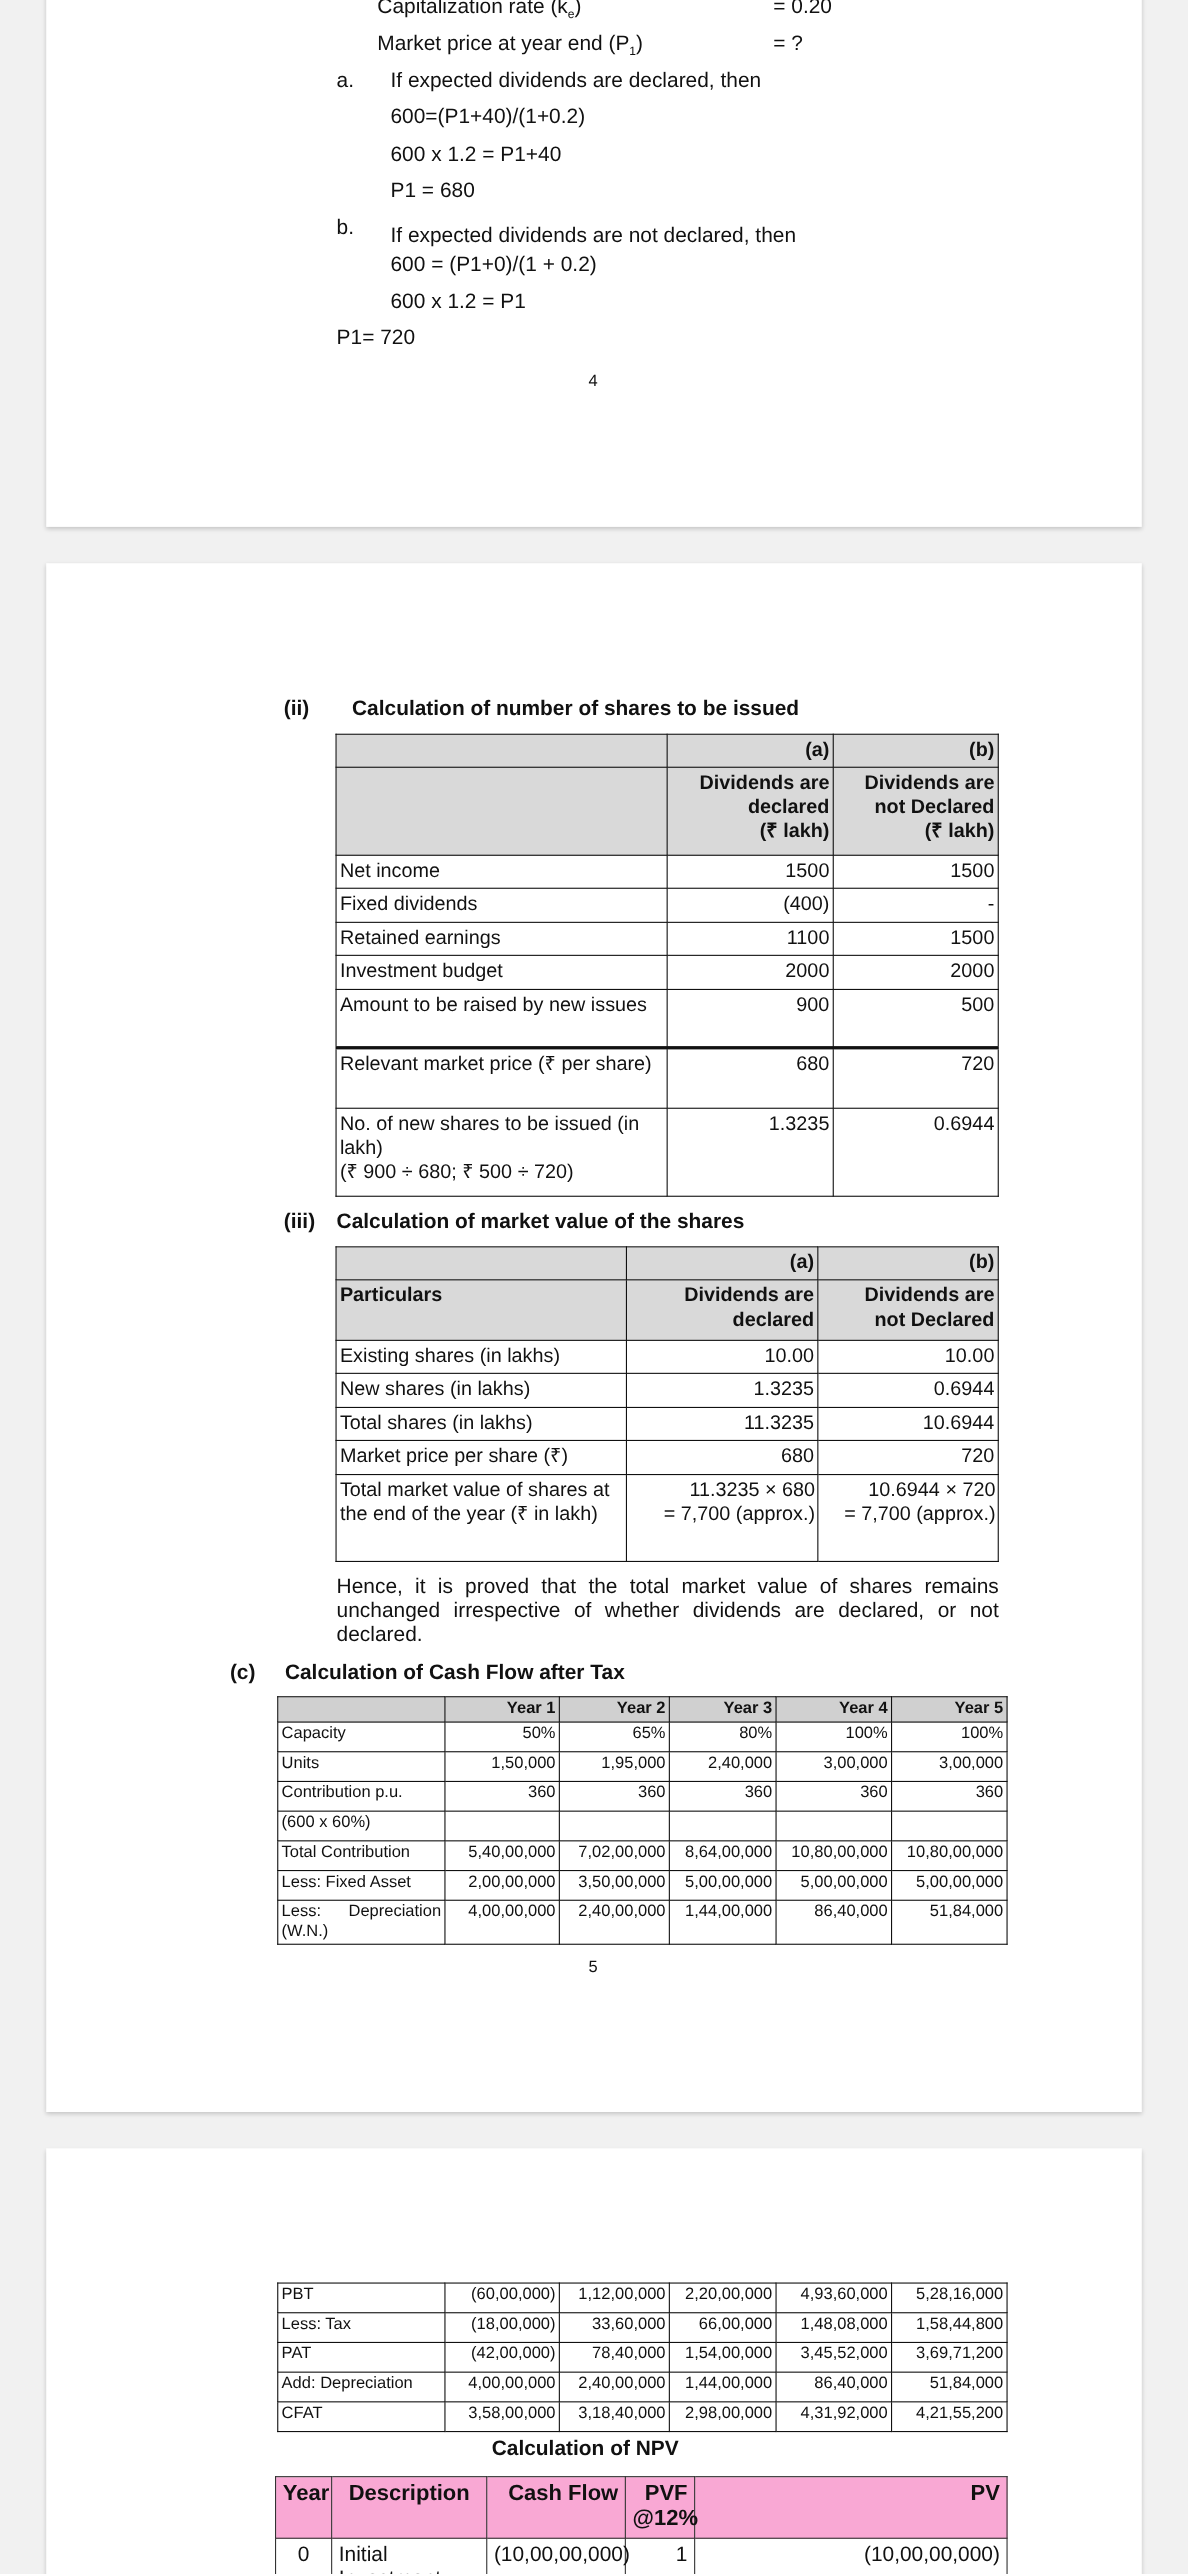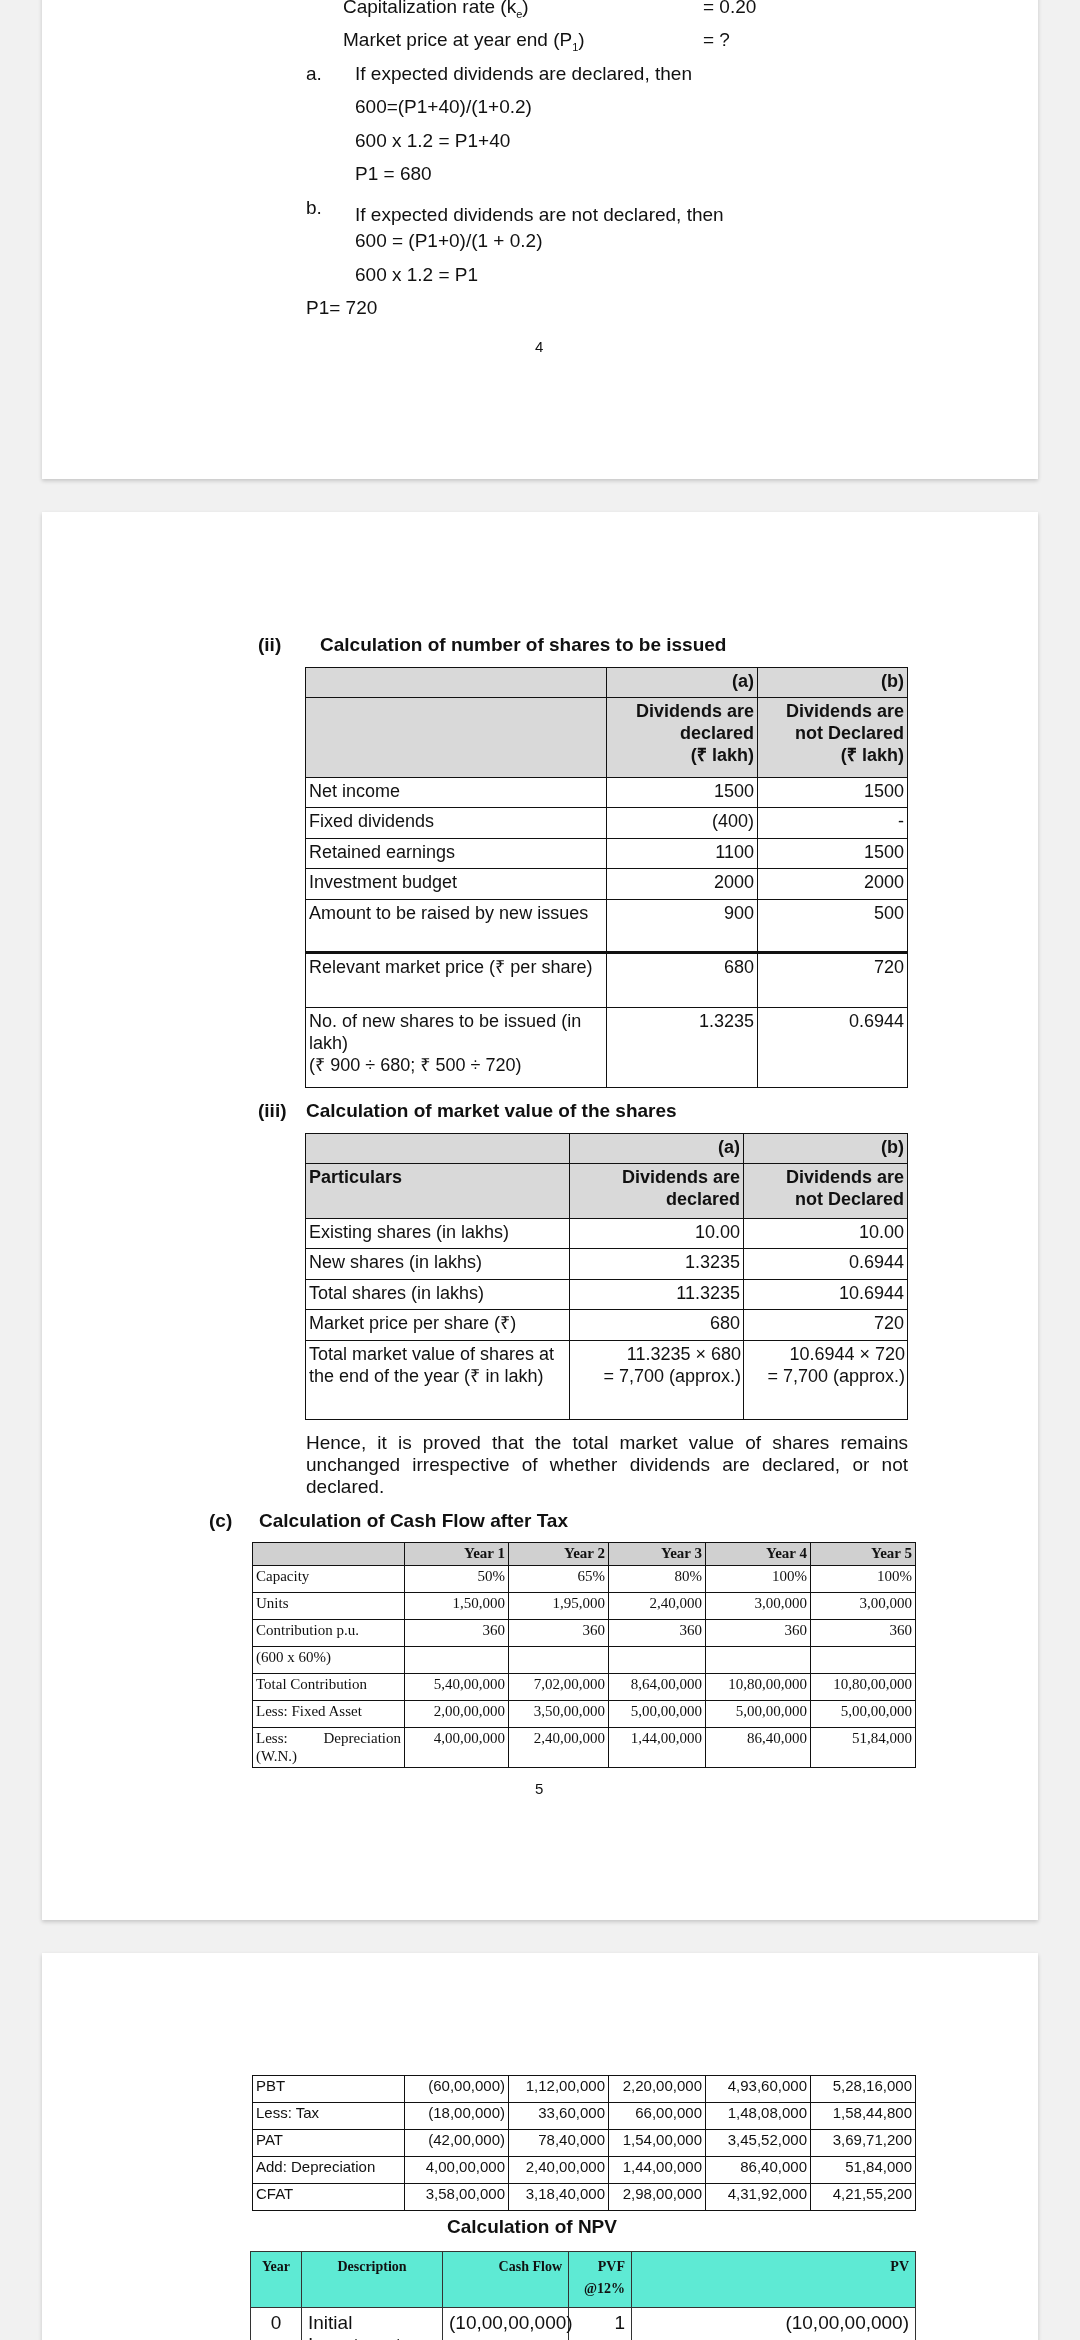--- a/index.html
+++ b/index.html
@@ -25,21 +25,21 @@
     font-size: 18px; line-height: 22px; font-weight: normal;
   }
   table.grid th { background: #d9d9d9; font-weight: bold; text-align: right; }
   table.grid td.num { text-align: right; }
   table.grid td.lbl { text-align: left; }
   table.grid td.just { text-align: justify; text-align-last: left; }
 
   table.small td, table.small th { font-size: 15px; line-height: 18px; padding: 1px 3px; }
   table.small th { background: #d0d0d0; }
 
-  table.npv th { background: #5eead4; font-size: 14px; line-height: 22px; padding: 4px 6px; border-color: #333; font-family: Liberation Serif, serif; }
+  table.npv th { background: #f9a8d4; font-size: 20px; line-height: 22px; padding: 4px 6px; border-color: #333; }
   table.npv td { font-size: 19px; line-height: 22px; padding: 4px 6px; border-color: #333; }
   table.npv th.left { text-align: center; }
   table.npv th.center, table.npv td.center { text-align: center; }
 
   .para { font-size: 19px; line-height: 22px; text-align: justify; text-align-last: left; white-space: normal; }
 </style>
 </head>
 <body>
 
 <div class="page" style="top:-20px; height:499px;">
@@ -193,21 +193,21 @@
       </td>
     </tr>
   </tbody>
     </table>
 
   <div class="abs para" style="left:264px; top:920px; width:602px; white-space:normal;">Hence, it is proved that the total market value of shares remains unchanged irrespective of whether dividends are declared, or not declared.</div>
 
   <div class="abs h2" style="left:167px; top:998px;">(c)</div>
   <div class="abs h2" style="left:217px; top:998px;">Calculation of Cash Flow after Tax</div>
 
-  <table class="grid small" style="left:210px; top:1030px; width:663px;font-family:Liberation Serif, serif;">
+  <table class="grid small" style="left:210px; top:1030px; width:663px;">
     <colgroup>
       <col style="width:152px">
         <col style="width:104px">
         <col style="width:100px">
         <col style="width:97px">
         <col style="width:105px">
         <col style="width:105px">
     </colgroup>
     <tbody>
         <tr style="height:23px">

